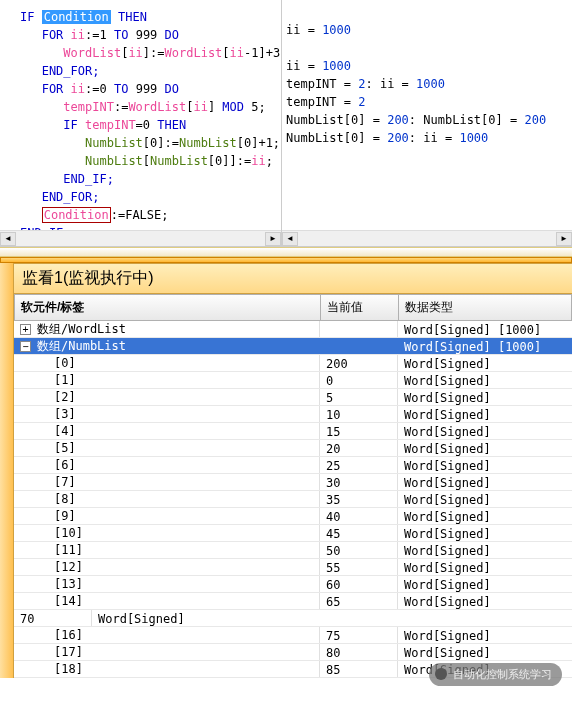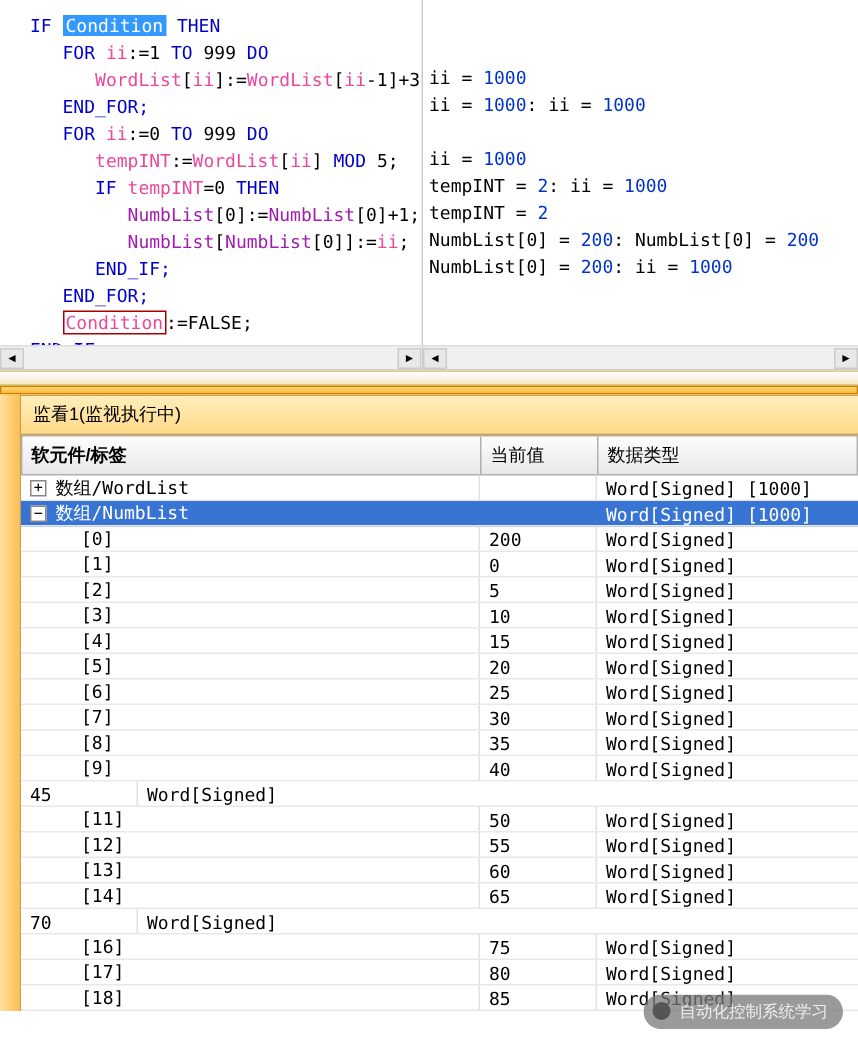--- a/index.html
+++ b/index.html
@@ -1,32 +1,32 @@
 <!DOCTYPE html>
 <html><head>
 <meta charset="utf-8">
 <style>
 * { margin: 0; padding: 0; box-sizing: border-box; }
 body { font-family: "Microsoft YaHei", Arial, sans-serif; font-size: 12px; background: #fff; width: 572px; }
 .top-section { display: flex; height: 247px; border-bottom: 1px solid #ccc; }
 .code-pane { width: 282px; padding: 8px 0 8px 20px; overflow: hidden; border-right: 1px solid #ccc; background: #fff; position: relative; }
-.right-pane { flex: 1; padding: 25px 4px; background: #fff; position: relative; }
+.right-pane { flex: 1; padding: 3px 4px; background: #fff; position: relative; }
 .code-line { font-family: Consolas, monospace; font-size: 12px; line-height: 18px; white-space: pre; }
 .kw { color: #0000cc; }
 .ident { color: #ec4899; }
-.ident2 { color: #a21caf; }
+.ident2 { color: #4d7c0f; }
 .hl-cond { background: #3399ff; color: #fff; padding: 0 2px; }
 .hl-box { border: 1px solid #aa0000; padding: 0 1px; }
 .val-black { color: #000; }
 .val-blue { color: #0033cc; }
 .scrollbar-stub { position: absolute; bottom: 0; left: 0; right: 0; height: 16px; background: #f0f0f0; border-top: 1px solid #ddd; }
 .scroll-arrow { position: absolute; width: 16px; height: 14px; top: 1px; background: #e8e8e8; border: 1px solid #ccc; font-size: 8px; text-align: center; line-height: 12px; }
 .gap-row { height: 10px; background: linear-gradient(#fff,#f4e8c8); border-top: 1px solid #e0cc80; border-bottom: 1px solid #e0cc80; }
 .orange-bar { background: linear-gradient(#ffd77a, #ffb733); border: 1px solid #d08000; }
-.watch-title { background: linear-gradient(#ffeebb, #ffd988); padding: 4px 8px; font-size: 12px; border-bottom: 1px solid #d0a040; border-top: 1px solid #d0a040; }
+.watch-title { background: linear-gradient(#ffeebb, #ffd988); padding: 4px 8px; font-size: 16px; border-bottom: 1px solid #d0a040; border-top: 1px solid #d0a040; }
 .watch-container { display: flex; }
 .left-strip { width: 14px; background: linear-gradient(90deg,#ffe0a0,#ffc050); border-right: 1px solid #d0a040; }
 .watch-body { flex: 1; background: #fff; }
 .watch-header { display: flex; background: linear-gradient(#fdfdfd,#e8e8e8); border: 1px solid #b0b0b0; }
 .wh-col1 { width: 306px; padding: 4px 6px; border-right: 1px solid #b0b0b0; font-weight: bold; }
 .wh-col2 { width: 78px; padding: 4px 6px; border-right: 1px solid #b0b0b0; }
 .wh-col3 { flex: 1; padding: 4px 6px; }
 .watch-row { display: flex; border-bottom: 1px solid #e8e8e8; font-family: "SimSun", monospace; font-size: 12px; line-height: 16px; height: 17px; }
 .wr-col1 { width: 306px; padding: 1px 6px; border-right: 1px solid #e0e0e0; display: flex; align-items: center; }
 .wr-col2 { width: 78px; padding: 1px 6px; border-right: 1px solid #e0e0e0; }
@@ -59,21 +59,20 @@
     <div class="code-line">   <span class="hl-box"><span class="ident">Condition</span></span><span>:=FALSE;</span></div>
     <div class="code-line"><span class="kw">END_IF;</span></div>
     <div class="scrollbar-stub">
       <div class="scroll-arrow" style="left:0">◄</div>
       <div class="scroll-arrow" style="right:0">►</div>
     </div>
   </div>
   <div class="right-pane">
     <div class="code-line">&nbsp;</div>
     <div class="code-line"><span class="val-black">ii = </span><span class="val-blue">1000</span></div>
-    <div class="code-line"><span class="val-black">ii = </span><span class="val-blue">1000</span><span class="val-black">: ii = </span><span class="val-blue">1000</span></div>
     <div class="code-line">&nbsp;</div>
     <div class="code-line"><span class="val-black">ii = </span><span class="val-blue">1000</span></div>
     <div class="code-line"><span class="val-black">tempINT = </span><span class="val-blue">2</span><span class="val-black">: ii = </span><span class="val-blue">1000</span></div>
     <div class="code-line"><span class="val-black">tempINT = </span><span class="val-blue">2</span></div>
     <div class="code-line"><span class="val-black">NumbList[0] = </span><span class="val-blue">200</span><span class="val-black">: NumbList[0] = </span><span class="val-blue">200</span></div>
     <div class="code-line"><span class="val-black">NumbList[0] = </span><span class="val-blue">200</span><span class="val-black">: ii = </span><span class="val-blue">1000</span></div>
     <div class="scrollbar-stub">
       <div class="scroll-arrow" style="left:0">◄</div>
       <div class="scroll-arrow" style="right:0">►</div>
     </div>
@@ -153,20 +152,21 @@
           <div class="wr-col1 indent1">[8]</div>
           <div class="wr-col2">35</div>
           <div class="wr-col3">Word[Signed]</div>
         </div>
         <div class="watch-row">
           <div class="wr-col1 indent1">[9]</div>
           <div class="wr-col2">40</div>
           <div class="wr-col3">Word[Signed]</div>
         </div>
         <div class="watch-row">
+          <div class="wr-col1 indent1">[10]</div>
           <div class="wr-col2">45</div>
           <div class="wr-col3">Word[Signed]</div>
         </div>
         <div class="watch-row">
           <div class="wr-col1 indent1">[11]</div>
           <div class="wr-col2">50</div>
           <div class="wr-col3">Word[Signed]</div>
         </div>
         <div class="watch-row">
           <div class="wr-col1 indent1">[12]</div>

